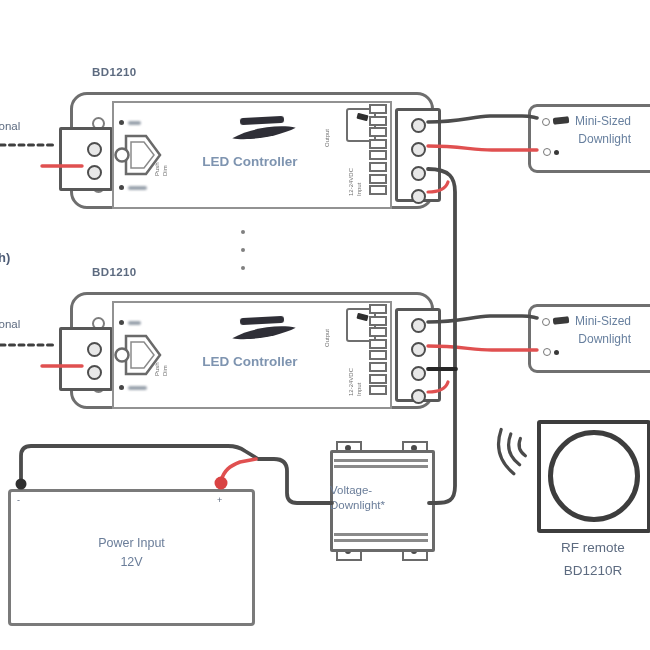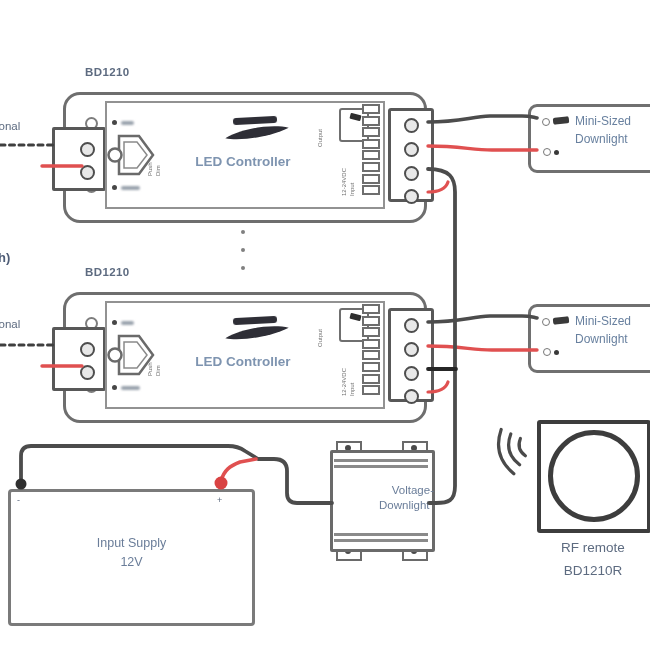--- a/index.html
+++ b/index.html
@@ -2,21 +2,21 @@
 <html><head>
 <meta charset="utf-8">
 <style>
   html,body{margin:0;padding:0;background:#fff;}
   #canvas{
     position:relative;width:650px;height:650px;background:#ffffff;
     overflow:hidden;font-family:"Liberation Sans",sans-serif;
     filter:blur(0.4px);
   }
   
-  .ctl{position:absolute;left:63px;width:364px;height:131px;}
+  .ctl{position:absolute;left:70px;width:364px;height:117px;}
   .ctl-box{position:absolute;left:0;top:0;right:0;bottom:0;border:3.5px solid #6e6e6e;border-radius:17px;background:#fff;}
   .ctl-label{position:absolute;left:22px;top:-26px;font-size:11.5px;font-weight:bold;color:#5d6b80;letter-spacing:.4px;filter:blur(.4px);}
   .panel{position:absolute;left:42px;top:9px;width:276px;height:104px;border:2px solid #929292;background:#fff;}
   .screw-hole{position:absolute;width:9px;height:9px;border:2px solid #7d7d7d;border-radius:50%;background:#fff;}
   .inconn{position:absolute;left:-11px;top:35px;width:48px;height:58px;border:3px solid #585858;border-radius:2px;background:#fff;}
   .inconn .term{position:absolute;left:25px;width:11px;height:11px;border:2.5px solid #4e4e4e;border-radius:50%;background:#e8e8e8;}
   .dot{position:absolute;width:5px;height:5px;border-radius:50%;background:#474747;}
   .smudge{position:absolute;height:4px;background:#9aa3ad;border-radius:2px;filter:blur(1px);}
   .vtext{writing-mode:vertical-rl;transform:rotate(180deg);font-size:6px;color:#6f6f6f;letter-spacing:0;filter:blur(.7px);display:inline-block;}
   .vwrap{position:absolute;display:flex;gap:2px;}
@@ -26,32 +26,32 @@
   .sbox .blob{position:absolute;left:9px;top:4px;width:11px;height:6px;background:#2f2f2f;border-radius:1px;transform:rotate(14deg);}
   .comb{position:absolute;left:299px;top:12px;}
   .comb div{width:14px;height:6px;border:2px solid #6e6e6e;background:#fff;margin-bottom:1.6px;}
   .rconn{position:absolute;left:325px;top:16px;width:40px;height:88px;border:3px solid #585858;border-radius:3px;background:#fff;}
   .rconn .term{position:absolute;left:13px;width:11px;height:11px;border:2.5px solid #4e4e4e;border-radius:50%;background:#e8e8e8;}
   
   .dl{position:absolute;left:528px;width:134px;height:63px;border:3px solid #707070;border-radius:9px;background:#fff;}
   .dl .scr{position:absolute;width:6px;height:6px;border:1.5px solid #777;border-radius:50%;background:#fff;}
   .dl .blob{position:absolute;left:22px;top:10px;width:16px;height:7px;background:#3a3a3a;border-radius:2px;transform:rotate(-6deg);}
   .dl .dd{position:absolute;left:23px;top:43px;width:5px;height:5px;background:#3a3a3a;border-radius:50%;}
-  .dl .txt{position:absolute;left:44px;top:5px;font-size:12px;line-height:18px;color:#68809f;white-space:nowrap;filter:blur(.5px);}
+  .dl .txt{position:absolute;left:44px;top:5px;font-size:12px;line-height:18px;color:#68809f;white-space:nowrap;filter:blur(.5px);text-align:right;}
   
   .psu{position:absolute;left:8px;top:489px;width:241px;height:131px;border:3.5px solid #7a7a7a;border-radius:4px;background:#fff;}
   .psu .txt{position:absolute;left:0;top:42px;width:100%;text-align:center;font-size:12.5px;line-height:19px;color:#6a7d99;filter:blur(.45px);}
   .psu .pm{position:absolute;top:3px;font-size:9px;color:#5d6b80;}
   
   .stab{position:absolute;left:330px;top:441px;width:104px;height:118px;}
   .stab .ear{position:absolute;width:22px;height:13px;border:2.5px solid #6a6a6a;background:#fff;}
   .stab .ear i{position:absolute;left:7px;top:2px;width:6px;height:6px;background:#4a4a4a;border-radius:50%;}
   .stab .main{position:absolute;left:0;top:9px;width:99px;height:96px;border:3px solid #6a6a6a;border-radius:2px;background:#fff;}
   .stab .hl{position:absolute;left:4px;width:94px;height:2.5px;background:#8a8a8a;}
-  .stab .txt{position:absolute;left:0;top:42px;width:100%;text-align:right;font-size:11.5px;line-height:15px;color:#6a7d99;filter:blur(.5px);}
+  .stab .txt{position:absolute;left:0;top:42px;width:100%;text-align:left;font-size:11.5px;line-height:15px;color:#6a7d99;filter:blur(.5px);}
   
   .remote{position:absolute;left:537px;top:420px;width:106px;height:105px;border:4px solid #3d3d3d;border-radius:3px;background:#fff;}
   .remote .dial{position:absolute;left:7px;top:6px;width:82px;height:82px;border:5px solid #3d3d3d;border-radius:50%;background:#fff;}
   .rtext{position:absolute;left:537px;width:112px;text-align:center;font-size:13.5px;color:#5d6b80;filter:blur(.45px);}
   
   .edot{position:absolute;left:241px;width:4px;height:4px;border-radius:50%;background:#808080;}
   .frag{position:absolute;font-size:11.5px;color:#5d6b80;filter:blur(.5px);white-space:nowrap;}
   svg.lay{position:absolute;left:0;top:0;}
 </style>
 </head>
@@ -196,21 +196,21 @@
     <div class="txt">
       <span>Mini-Sized</span><br>
       <span>Downlight</span>
     </div>
   </div>
 
   <div class="psu">
     <span class="pm" style="left:6px">-</span>
     <span class="pm" style="left:206px">+</span>
     <div class="txt">
-      <span>Input Supply</span><br>
+      <span>Power Input</span><br>
       <span>12V</span>
     </div>
   </div>
 
   <div class="stab">
     <div class="ear" style="left:6px;top:0">
         <i></i>
       </div>
     <div class="ear" style="left:72px;top:0">
         <i></i>

